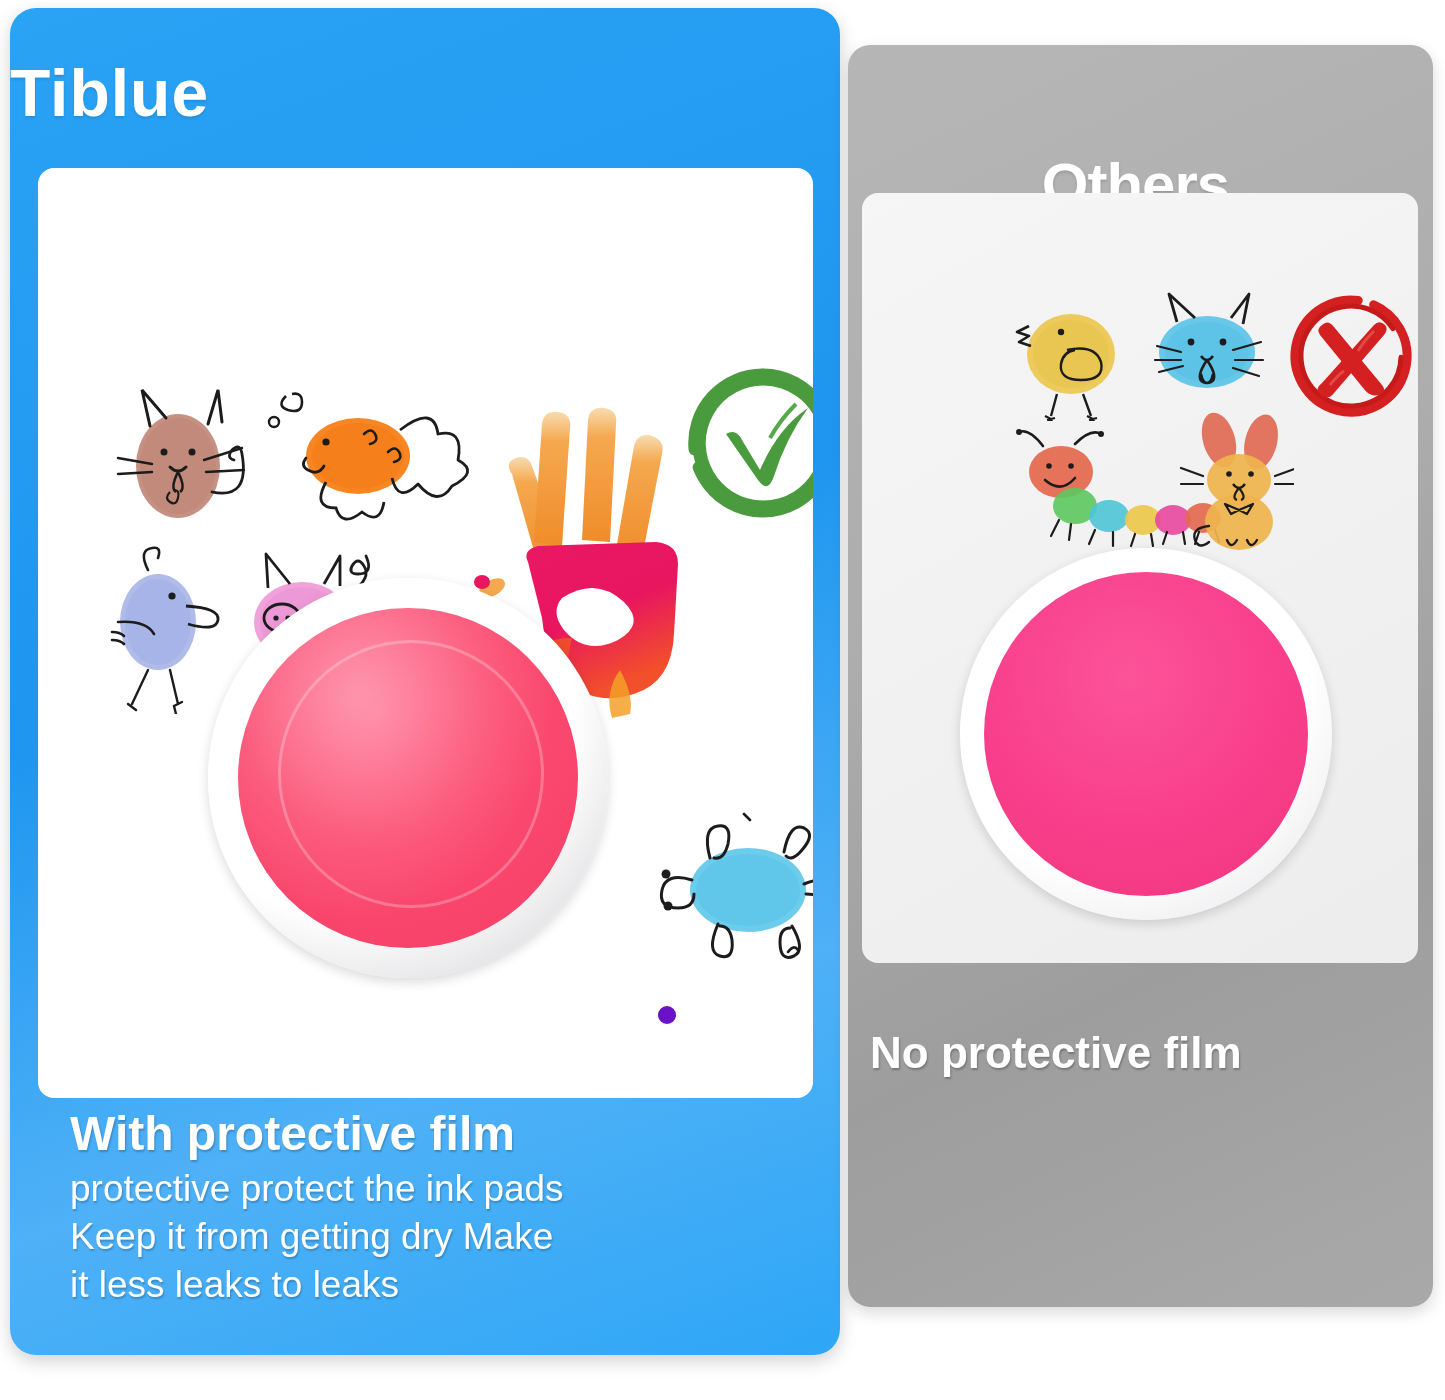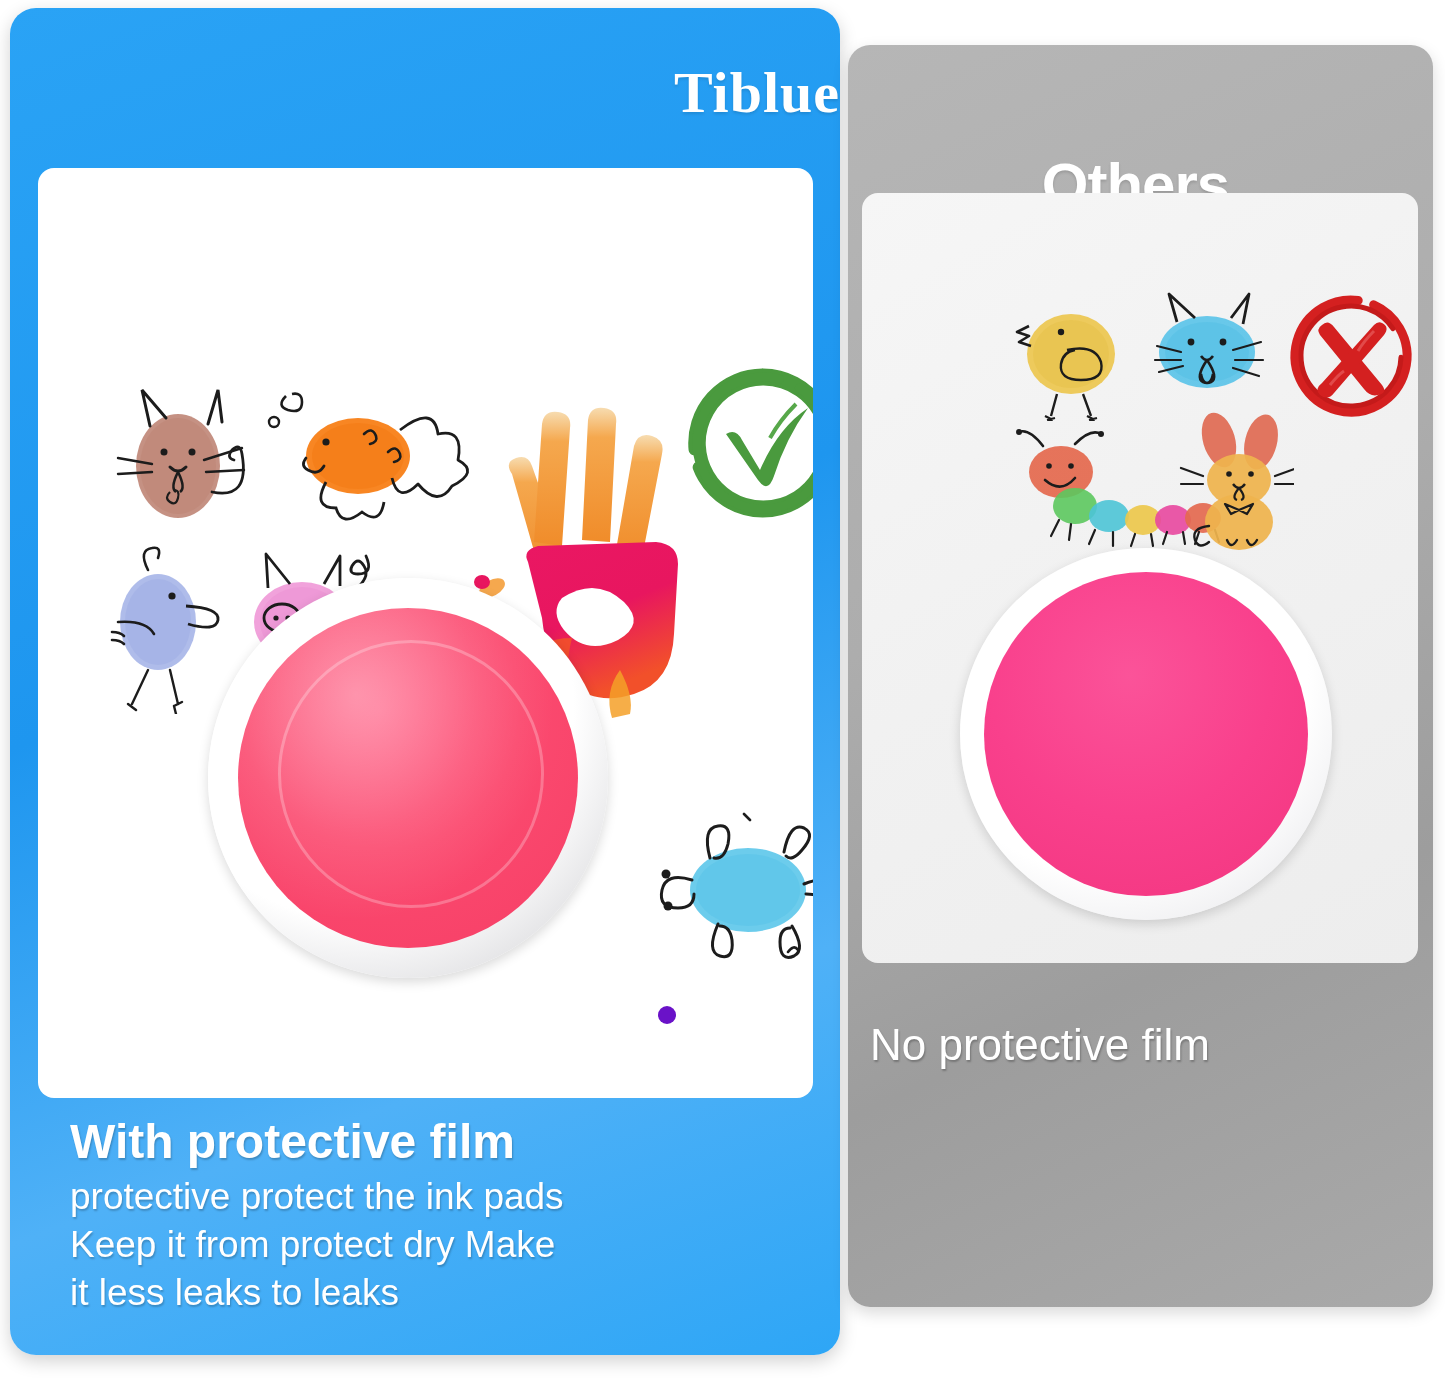--- a/index.html
+++ b/index.html
@@ -10,23 +10,23 @@
 
   
   .panel-left{
     position:absolute;left:10px;top:8px;width:830px;height:1347px;
     border-radius:26px;
     background:linear-gradient(160deg,#2aa3f5 0%,#1e96ef 45%,#4fb1f7 75%,#2ea6f6 100%);
     box-shadow:0 6px 18px rgba(0,0,0,.18);
   }
   .brand{
     position:absolute;left:0;right:0;top:42px;height:86px;
-    text-align:right;color:#ffffff;
-    font-size:58px;font-weight:700;letter-spacing:1px;
-    font-family:Liberation Serif, serif;
+    text-align:left;color:#ffffff;
+    font-size:66px;font-weight:700;letter-spacing:1px;
+    font-family:Liberation Sans, sans-serif;
     text-shadow:0 2px 3px rgba(0,0,0,.12);
     line-height:86px;
   }
   .card-left{
     position:absolute;left:28px;top:160px;width:775px;height:930px;
     background:#ffffff;border-radius:16px;overflow:hidden;
   }
 
   
   .panel-right{
@@ -43,31 +43,31 @@
   }
   .card-right{
     position:absolute;left:14px;top:148px;width:556px;height:770px;
     background:linear-gradient(150deg,#f6f6f6 0%,#f1f1f1 50%,#ededed 100%);
     border-radius:16px;overflow:hidden;
   }
 
   
   .txt-left{position:absolute;left:60px;top:1098px;width:720px;color:#fff;}
   .txt-left .head{
-    font-size:48px;font-weight:700;margin:8px 0 4px 0;
+    font-size:48px;font-weight:700;margin:0 0 4px 0;
     text-shadow:1px 2px 2px rgba(0,0,0,.22);
   }
   .txt-left .body{
     font-size:37px;line-height:48px;font-weight:400;
     text-shadow:1px 2px 2px rgba(0,0,0,.22);
   }
   .txt-right{position:absolute;left:870px;top:1020px;width:552px;
              color:#fff;text-align:center;}
   .txt-right .head{
-    font-size:44px;font-weight:400;margin:0 0 6px 0;text-align:left;
+    font-size:44px;font-weight:700;margin:8px 0 6px 0;text-align:left;
     text-shadow:1px 2px 2px rgba(0,0,0,.25);
   }
   .txt-right .body{
     font-size:33px;line-height:43px;
     text-shadow:1px 2px 2px rgba(0,0,0,.25);
   }
 
   
   .pad{position:absolute;border-radius:50%;}
   .pad .rim{
@@ -228,21 +228,21 @@
           <path d="M112 40 q-16 16 -26 34" stroke="#57a84a" stroke-width="4" fill="none"></path>
         </svg>
       </div>
 
     </div>
 
     <div class="txt-left">
       <div class="head">With protective film</div>
       <div class="body">
         <div>protective protect the ink pads</div>
-        <div>Keep it from protect dry Make</div>
+        <div>Keep it from getting dry Make</div>
         <div>it less leaks to leaks</div>
       </div>
     </div>
 
     <div class="pad" id="pad-left">
       <div class="rim"></div>
       <div class="ink"></div>
       <div class="filmring"></div>
       <div class="film" style="inset:26px"></div>
     </div>

